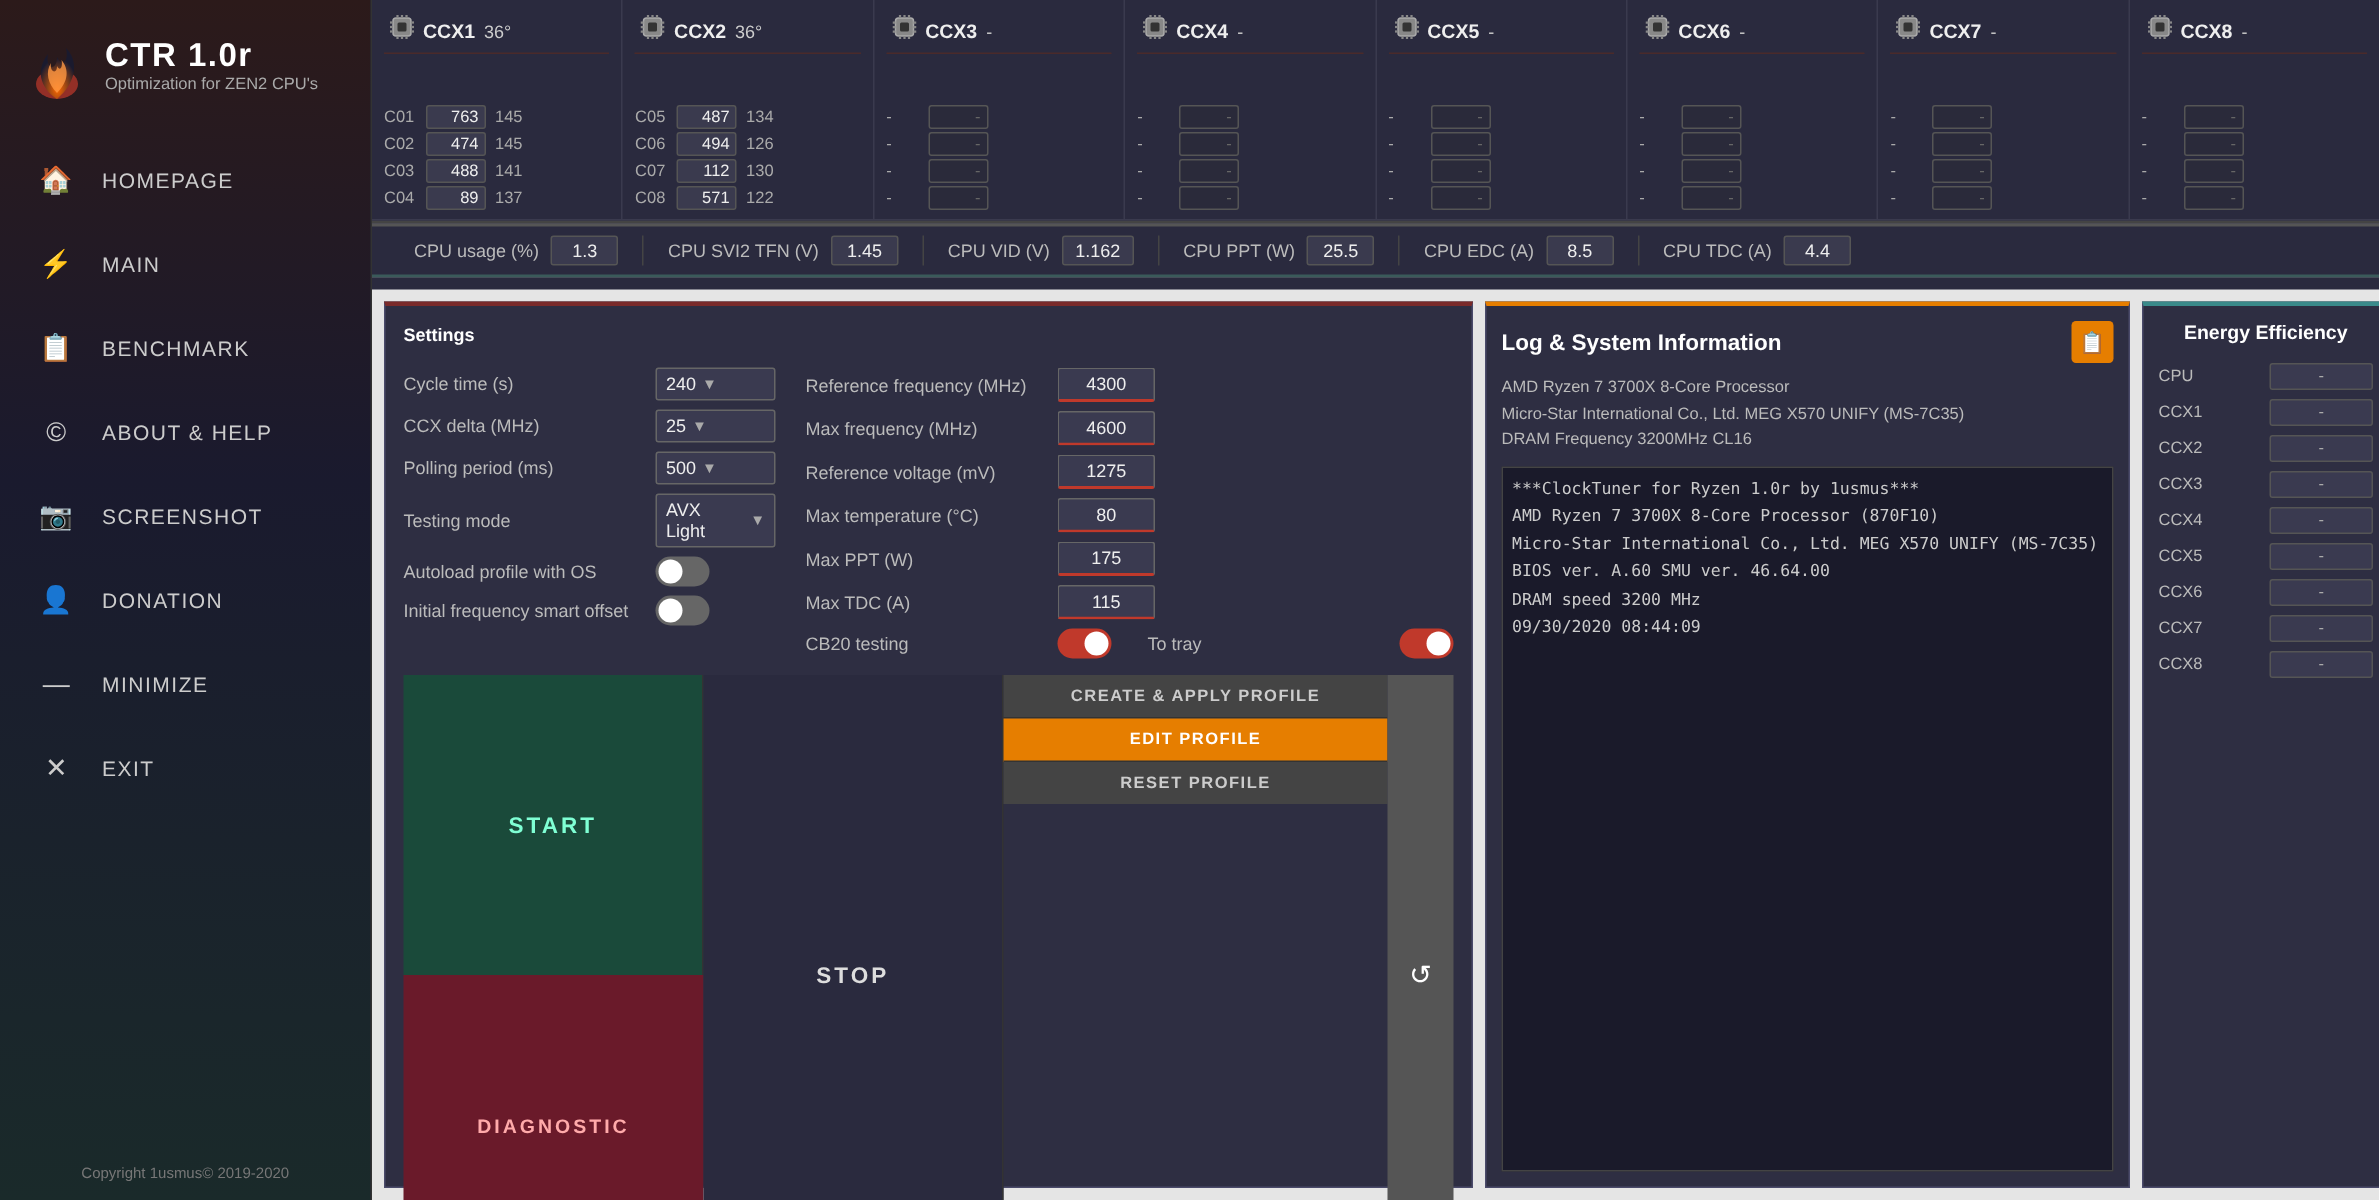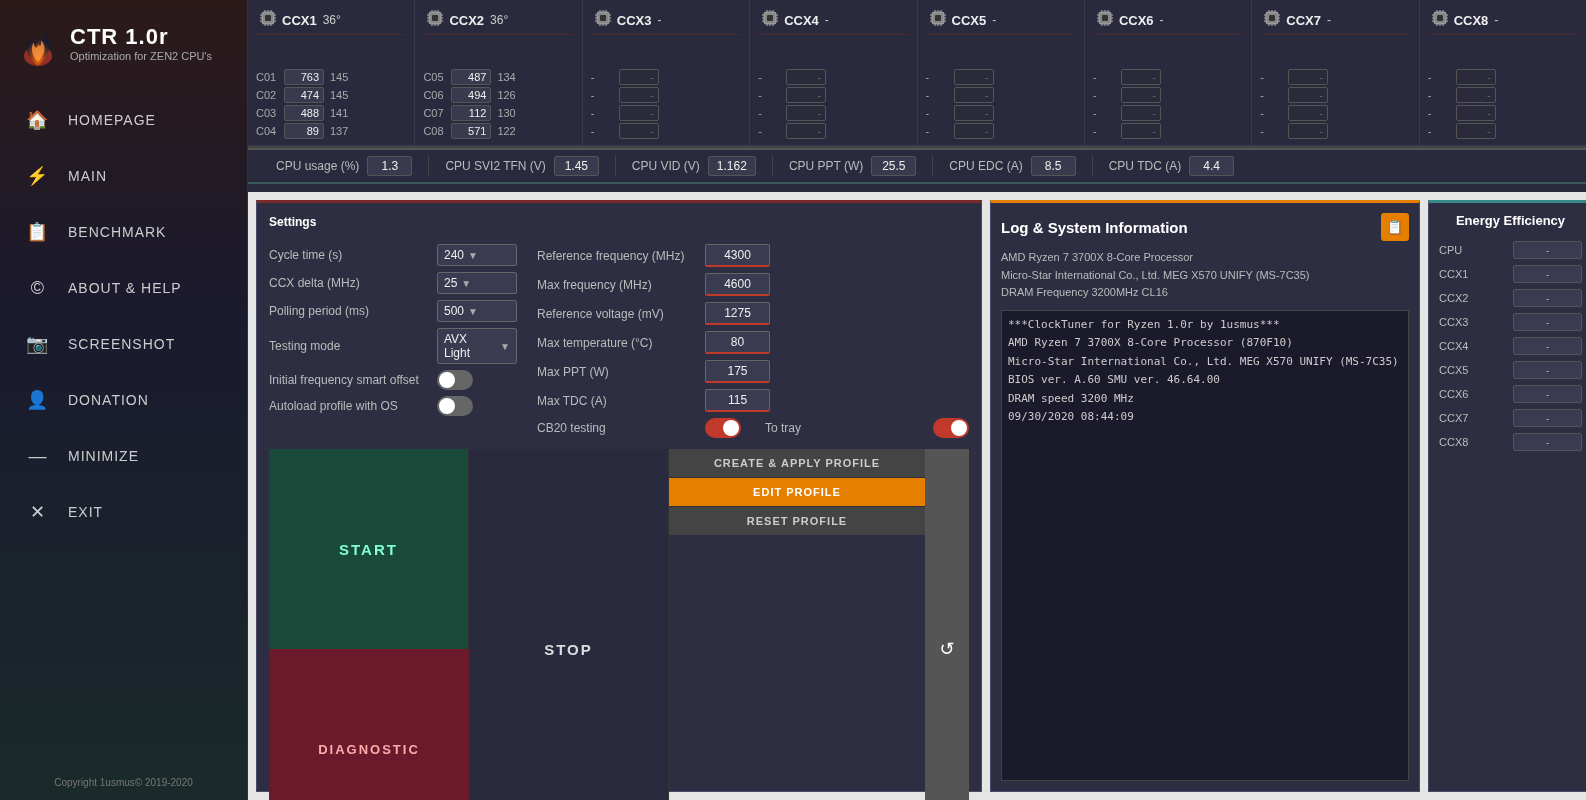--- a/index.html
+++ b/index.html
@@ -936,25 +936,25 @@
             </div>
           </div>
           <div class="setting-row">
             <span class="setting-label">Testing mode</span>
             <div class="setting-dropdown">
               <span>AVX Light</span>
               <span class="chevron">▼</span>
             </div>
           </div>
           <div class="setting-row">
+            <span class="setting-label">Autoload profile with OS</span>
+            <div class="toggle-off"></div>
+          </div>
+          <div class="setting-row">
             <span class="setting-label">Initial frequency smart offset</span>
-            <div class="toggle-off"></div>
-          </div>
-          <div class="setting-row">
-            <span class="setting-label">Autoload profile with OS</span>
             <div class="toggle-off"></div>
           </div>
         </div>
 
         <div>
           <div class="setting-row">
             <span class="setting-label">Reference frequency (MHz)</span>
             <span class="setting-value red-underline">4300</span>
           </div>
           <div class="setting-row">

